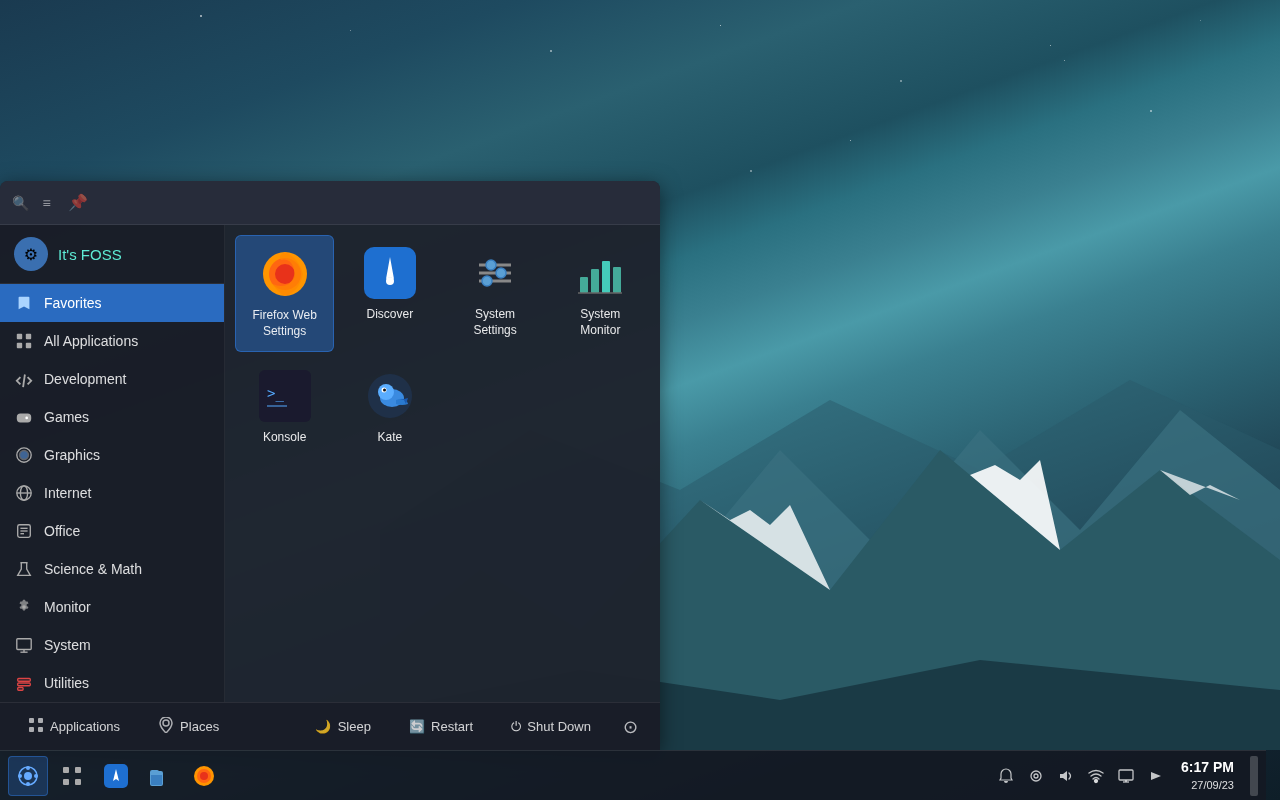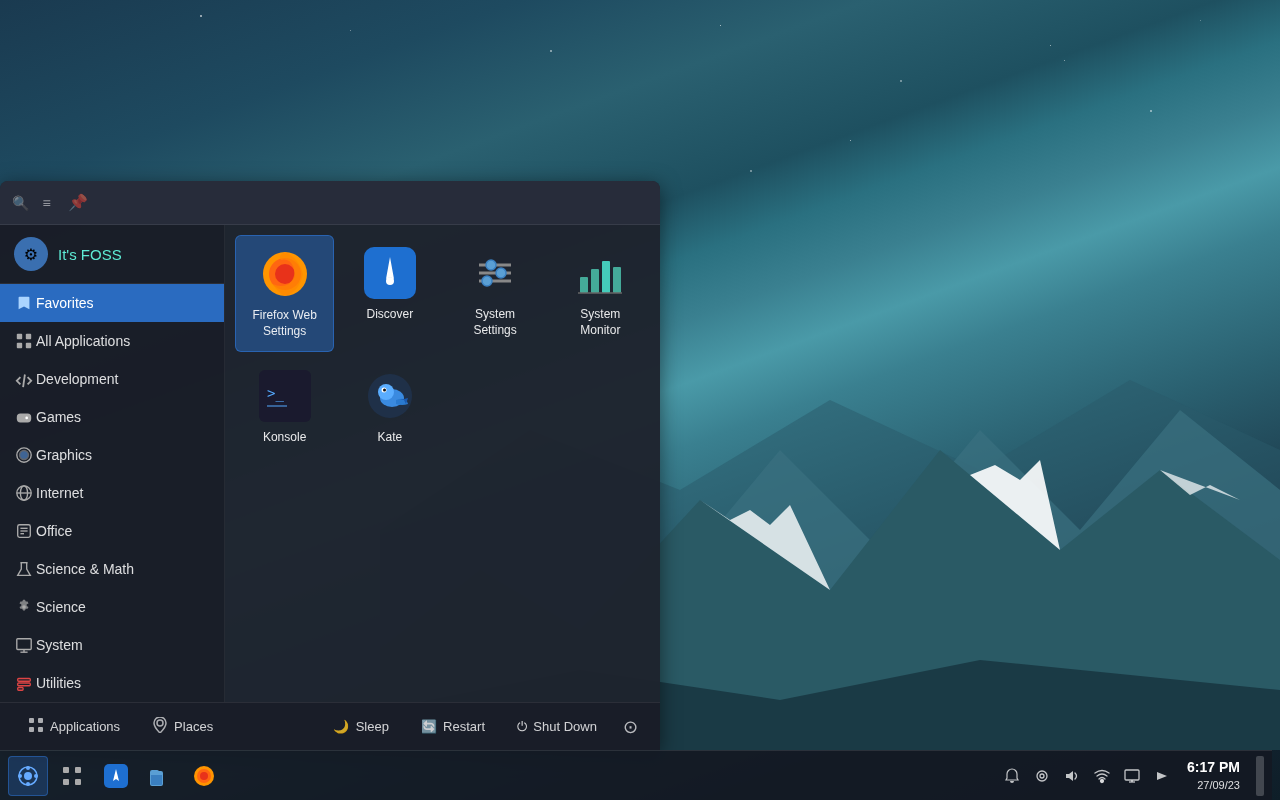--- a/index.html
+++ b/index.html
@@ -146,21 +146,21 @@
     .user-name {
       color: #5eead4;
       font-size: 15px;
       font-weight: 400;
     }
 
     .sidebar-item {
       display: flex;
       align-items: center;
       padding: 9px 14px;
-      gap: 2px;
+      gap: 10px;
       cursor: pointer;
       color: rgba(255,255,255,0.85);
       font-size: 14px;
       transition: background 0.15s;
     }
     .sidebar-item.active {
       background: #2a6bc0;
       color: white;
     }
     .sidebar-item-icon {
@@ -226,21 +226,21 @@
       word-break: break-word;
     }
 
     
     .launcher-footer {
       display: flex;
       align-items: center;
       padding: 8px 14px;
       background: rgba(25, 30, 40, 0.98);
       border-top: 1px solid rgba(255,255,255,0.08);
-      gap: 4px;
+      gap: 10px;
     }
     .footer-btn {
       display: flex;
       align-items: center;
       gap: 6px;
       padding: 6px 14px;
       color: rgba(255,255,255,0.8);
       font-size: 13px;
       cursor: pointer;
       border-radius: 4px;
@@ -256,21 +256,21 @@
       cursor: pointer;
       font-size: 18px;
       padding: 4px 8px;
     }
 
     
     .taskbar {
       position: absolute;
       bottom: 0;
       left: 0;
-      right: 8px;
+      right: 14px;
       height: 50px;
       background: rgba(20, 25, 35, 0.92);
       display: flex;
       align-items: center;
       padding: 0 8px;
       gap: 4px;
       border-top: 1px solid rgba(255,255,255,0.1);
     }
 
     .taskbar-app-icon {
@@ -474,21 +474,21 @@
         <span class="sidebar-item-label">Science &amp; Math</span>
       </div>
 
       <div class="sidebar-item">
         <div class="sidebar-item-icon">
           <svg class="svg-icon" viewBox="0 0 20 20" fill="currentColor" style="color:#aaa">
             <path d="M10 12a2 2 0 100-4 2 2 0 000 4z"></path>
             <path fill-rule="evenodd" d="M9 2l-1 2H6L5 6l2 1v2L5 10l1 2h2l1 2h2l1-2h2l1-2-2-1V7l2-1-1-2h-2L11 2H9z" opacity="0.7"></path>
           </svg>
         </div>
-        <span class="sidebar-item-label">Science</span>
+        <span class="sidebar-item-label">Monitor</span>
       </div>
 
       <div class="sidebar-item">
         <div class="sidebar-item-icon">
           <svg class="svg-icon" viewBox="0 0 20 20" fill="none" stroke="#aaa" stroke-width="1.5">
             <rect x="2" y="3" width="16" height="12" rx="1"></rect>
             <line x1="6" y1="18" x2="14" y2="18"></line>
             <line x1="10" y1="15" x2="10" y2="18"></line>
           </svg>
         </div>

